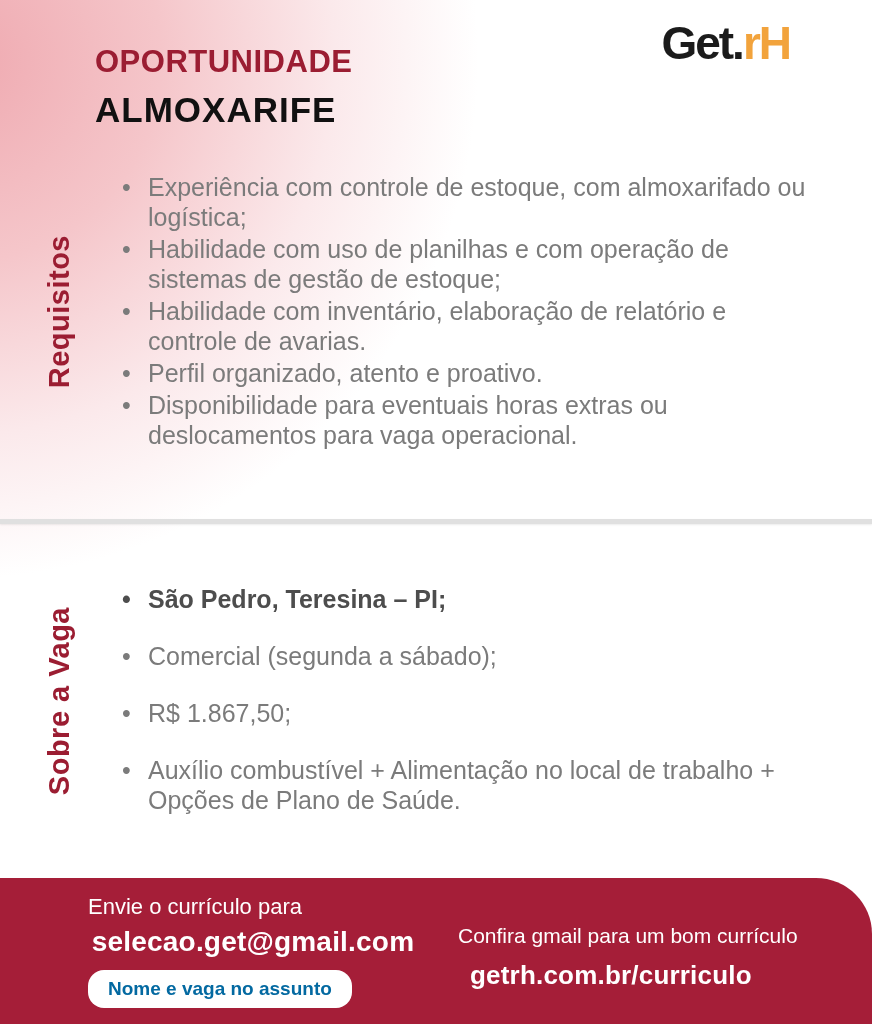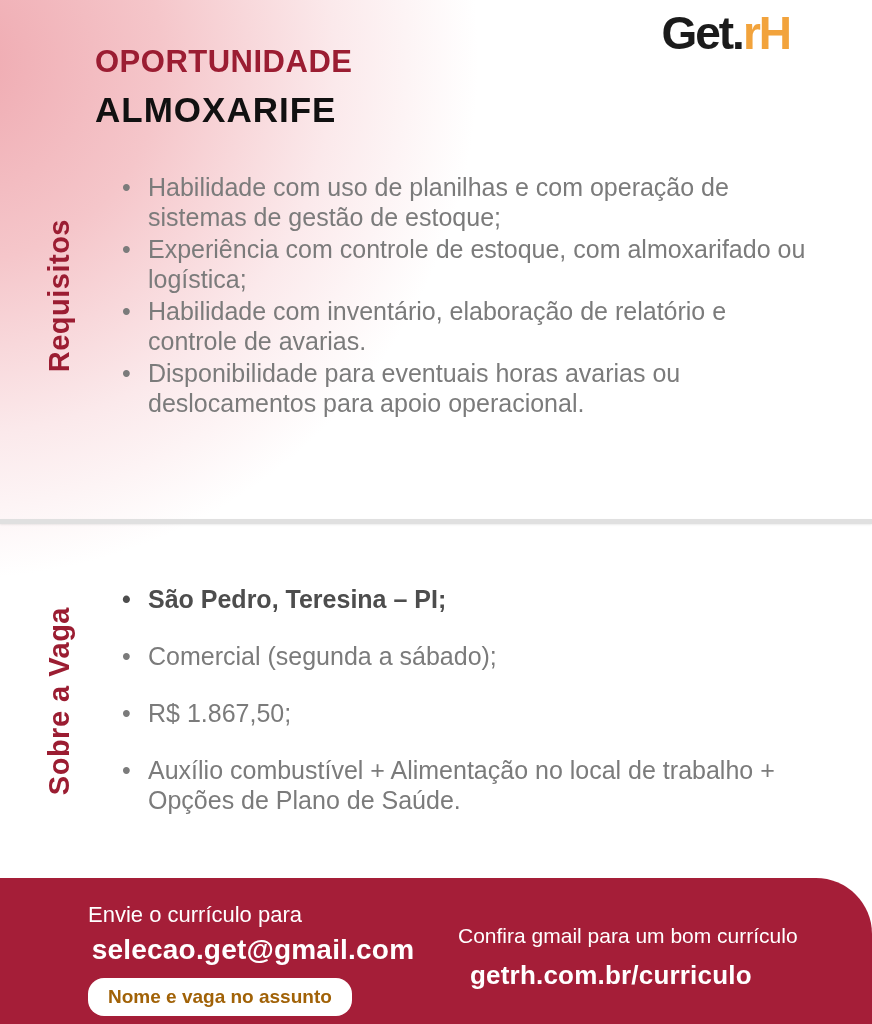--- a/index.html
+++ b/index.html
@@ -14,21 +14,21 @@
     overflow: hidden;
     background:
       radial-gradient(circle 720px at -40px 60px,
         #efa9b0 0%, #f5c6ca 28%, #fbe9eb 52%, rgba(255,255,255,0) 72%),
       #ffffff;
   }
 
   
   .logo {
     position: absolute;
-    top: 10px;
+    top: 20px;
     right: 82px;
     font-size: 46px;
     font-weight: bold;
     letter-spacing: -2px;
     line-height: 1;
   }
   .logo .logo-black { color: #1b1b1b; }
   .logo .logo-orange { color: #f2a33c; }
 
   
@@ -107,27 +107,27 @@
     position: absolute;
     left: 0;
     bottom: 0;
     width: 872px;
     height: 146px;
     background: #a51e38;
     border-top-right-radius: 56px;
     color: #ffffff;
     display: flex;
   }
-  .footer-left { margin: 24px 0 0 88px; width: 330px; }
+  .footer-left { margin: 16px 0 0 88px; width: 330px; }
   .footer-send { font-size: 22px; margin: 0 0 6px 0; }
   .footer-email { font-size: 28px; font-weight: bold; margin: 0 0 12px 0; letter-spacing: 0.2px; text-align: center; }
   .subject-pill {
     display: inline-block;
     background: #ffffff;
-    color: #a16207;
+    color: #0369a1;
     font-size: 19px;
     font-weight: bold;
     padding: 8px 20px;
     border-radius: 16px;
     border: none;
   }
   .footer-right { margin: 46px 0 0 40px; }
   .footer-tips { font-size: 21px; margin: 0 0 6px 0; }
   .footer-url { font-size: 26px; font-weight: bold; margin: 12px; letter-spacing: 0.2px; }
 </style>
@@ -144,24 +144,25 @@
     <p class="kicker">OPORTUNIDADE</p>
     <p class="title">ALMOXARIFE</p>
   </div>
 
   <div class="section section-requisitos">
     <div class="rail">
       <span class="vlabel">Requisitos</span>
     </div>
     <div class="content">
       <ul class="bullets bullets-requisitos">
+        <li>Experiência com controle de estoque, com almoxarifado ou logística;</li>
         <li>Habilidade com uso de planilhas e com operação de sistemas de gestão de estoque;</li>
-        <li>Experiência com controle de estoque, com almoxarifado ou logística;</li>
         <li>Habilidade com inventário, elaboração de relatório e controle de avarias.</li>
-        <li>Disponibilidade para eventuais horas avarias ou deslocamentos para apoio operacional.</li>
+        <li>Perfil organizado, atento e proativo.</li>
+        <li>Disponibilidade para eventuais horas extras ou deslocamentos para vaga operacional.</li>
       </ul>
     </div>
   </div>
 
   <div class="divider"></div>
 
   <div class="section section-sobre">
     <div class="rail">
       <span class="vlabel">Sobre a Vaga</span>
     </div>

